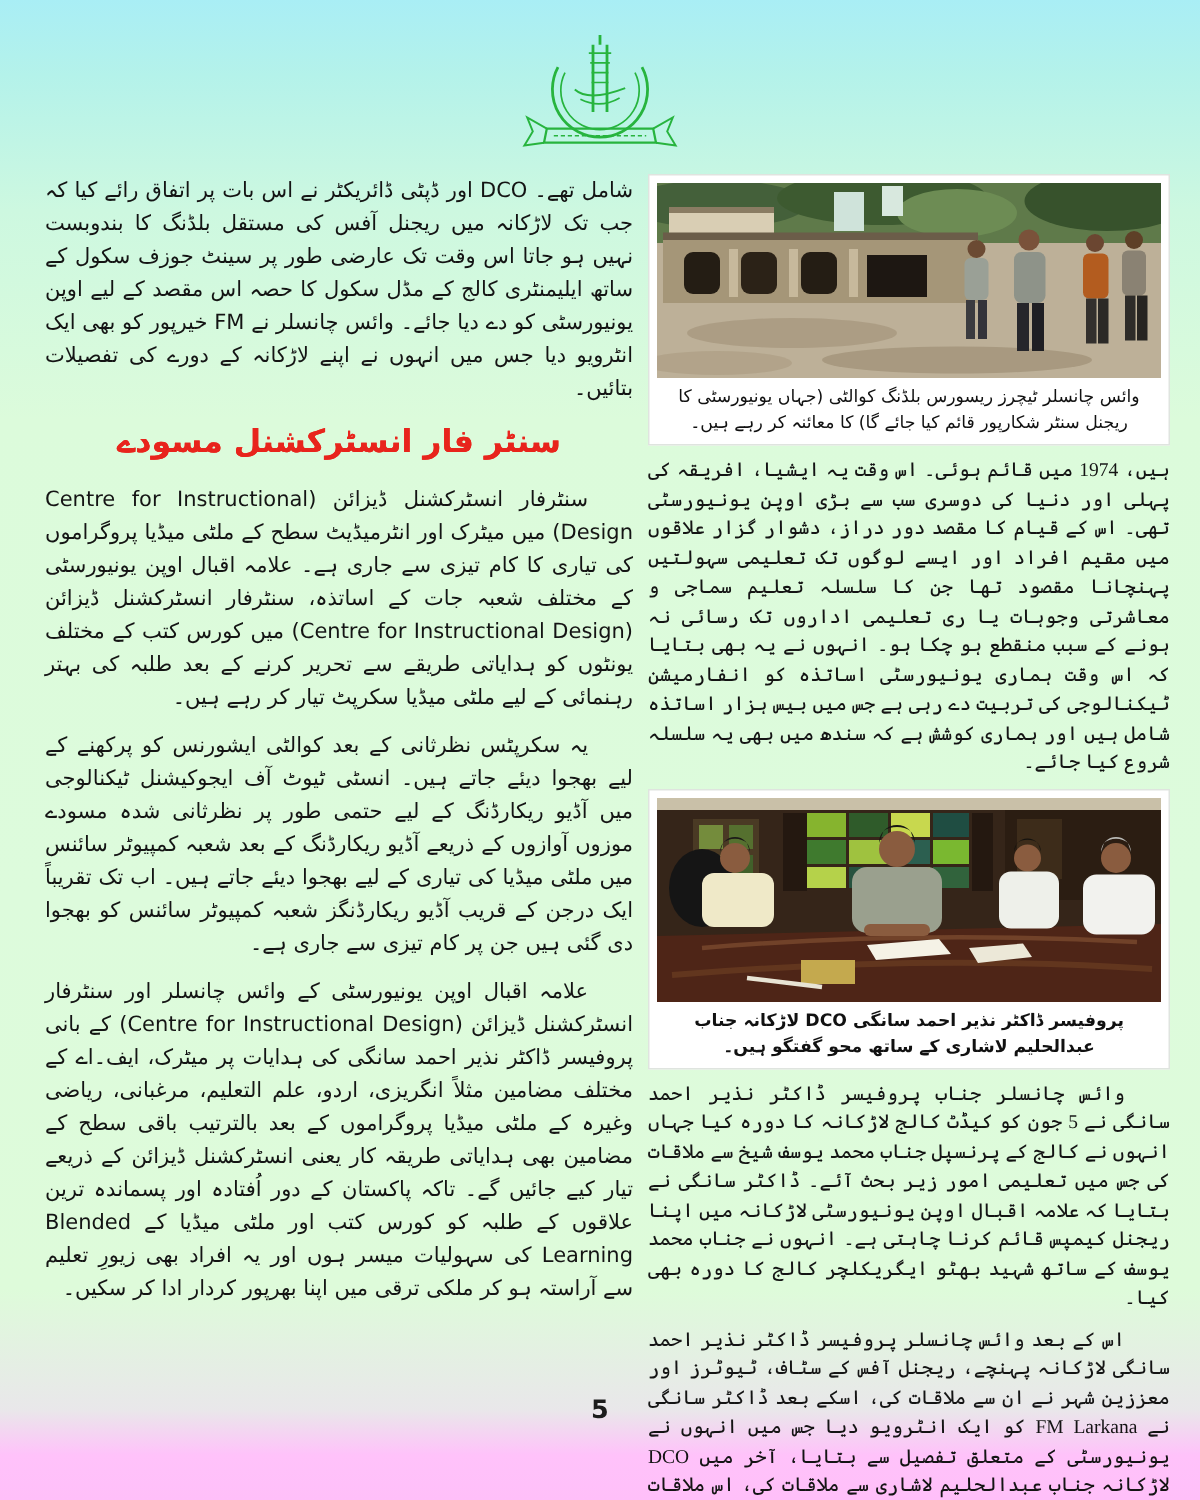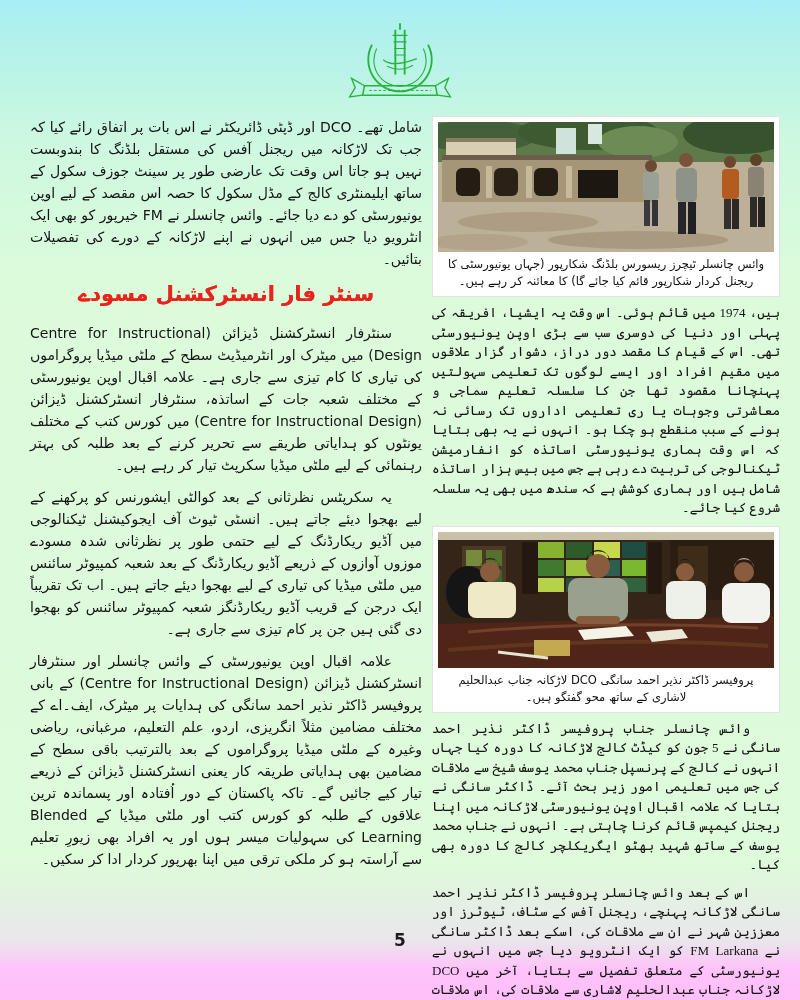--- a/index.html
+++ b/index.html
@@ -104,26 +104,26 @@
         <rect x="250" y="80" width="8" height="32" fill="#1f1f24"></rect>
         <circle cx="292" cy="40" r="6" fill="#6b4631"></circle>
         <rect x="284" y="47" width="17" height="30" rx="4" fill="#b35c1f"></rect>
         <rect x="286" y="77" width="7" height="30" fill="#33302d"></rect>
         <rect x="294" y="77" width="7" height="30" fill="#2b2926"></rect>
         <circle cx="318" cy="38" r="6" fill="#5e4027"></circle>
         <rect x="310" y="45" width="16" height="30" rx="4" fill="#8a8273"></rect>
         <rect x="312" y="75" width="7" height="30" fill="#2e2c29"></rect>
         <rect x="320" y="75" width="7" height="30" fill="#262421"></rect>
       </svg>
-      <figcaption class="figcaption">وائس چانسلر ٹیچرز ریسورس بلڈنگ شکارپور (جہاں یونیورسٹی کا ریجنل کردار شکارپور قائم کیا جائے گا) کا معائنہ کر رہے ہیں۔</figcaption>
+      <figcaption class="figcaption">وائس چانسلر ٹیچرز ریسورس بلڈنگ کوالٹی (جہاں یونیورسٹی کا ریجنل سنٹر شکارپور قائم کیا جائے گا) کا معائنہ کر رہے ہیں۔</figcaption>
     </figure>
 
     <p class="urdu">ہیں، 1974 میں قائم ہوئی۔ اس وقت یہ ایشیا، افریقہ کی پہلی اور دنیا کی دوسری سب سے بڑی اوپن یونیورسٹی تھی۔ اس کے قیام کا مقصد دور دراز، دشوار گزار علاقوں میں مقیم افراد اور ایسے لوگوں تک تعلیمی سہولتیں پہنچانا مقصود تھا جن کا سلسلہ تعلیم سماجی و معاشرتی وجوہات یا ری تعلیمی اداروں تک رسائی نہ ہونے کے سبب منقطع ہو چکا ہو۔ انہوں نے یہ بھی بتایا کہ اس وقت ہماری یونیورسٹی اساتذہ کو انفارمیشن ٹیکنالوجی کی تربیت دے رہی ہے جس میں بیس ہزار اساتذہ شامل ہیں اور ہماری کوشش ہے کہ سندھ میں بھی یہ سلسلہ شروع کیا جائے۔</p>
 
-    <figure class="figure" style="margin:4px 0 6px;">
+    <figure class="figure" style="margin:4px 0 6px;font-weight:bold;">
       <svg class="photo" viewBox="0 0 336 136">
         <rect x="0" y="0" width="336" height="136" fill="#352519"></rect>
         <rect x="0" y="0" width="336" height="8" fill="#c9c0a8"></rect>
         <rect x="84" y="10" width="16" height="52" fill="#241810"></rect>
         <rect x="210" y="10" width="14" height="52" fill="#241810"></rect>
         <g>
           <rect x="100" y="10" width="26" height="16" fill="#86b42e"></rect>
           <rect x="128" y="10" width="26" height="16" fill="#2f5b2a"></rect>
           <rect x="156" y="10" width="26" height="16" fill="#c8d84e"></rect>
           <rect x="184" y="10" width="24" height="16" fill="#1f4d42"></rect>

